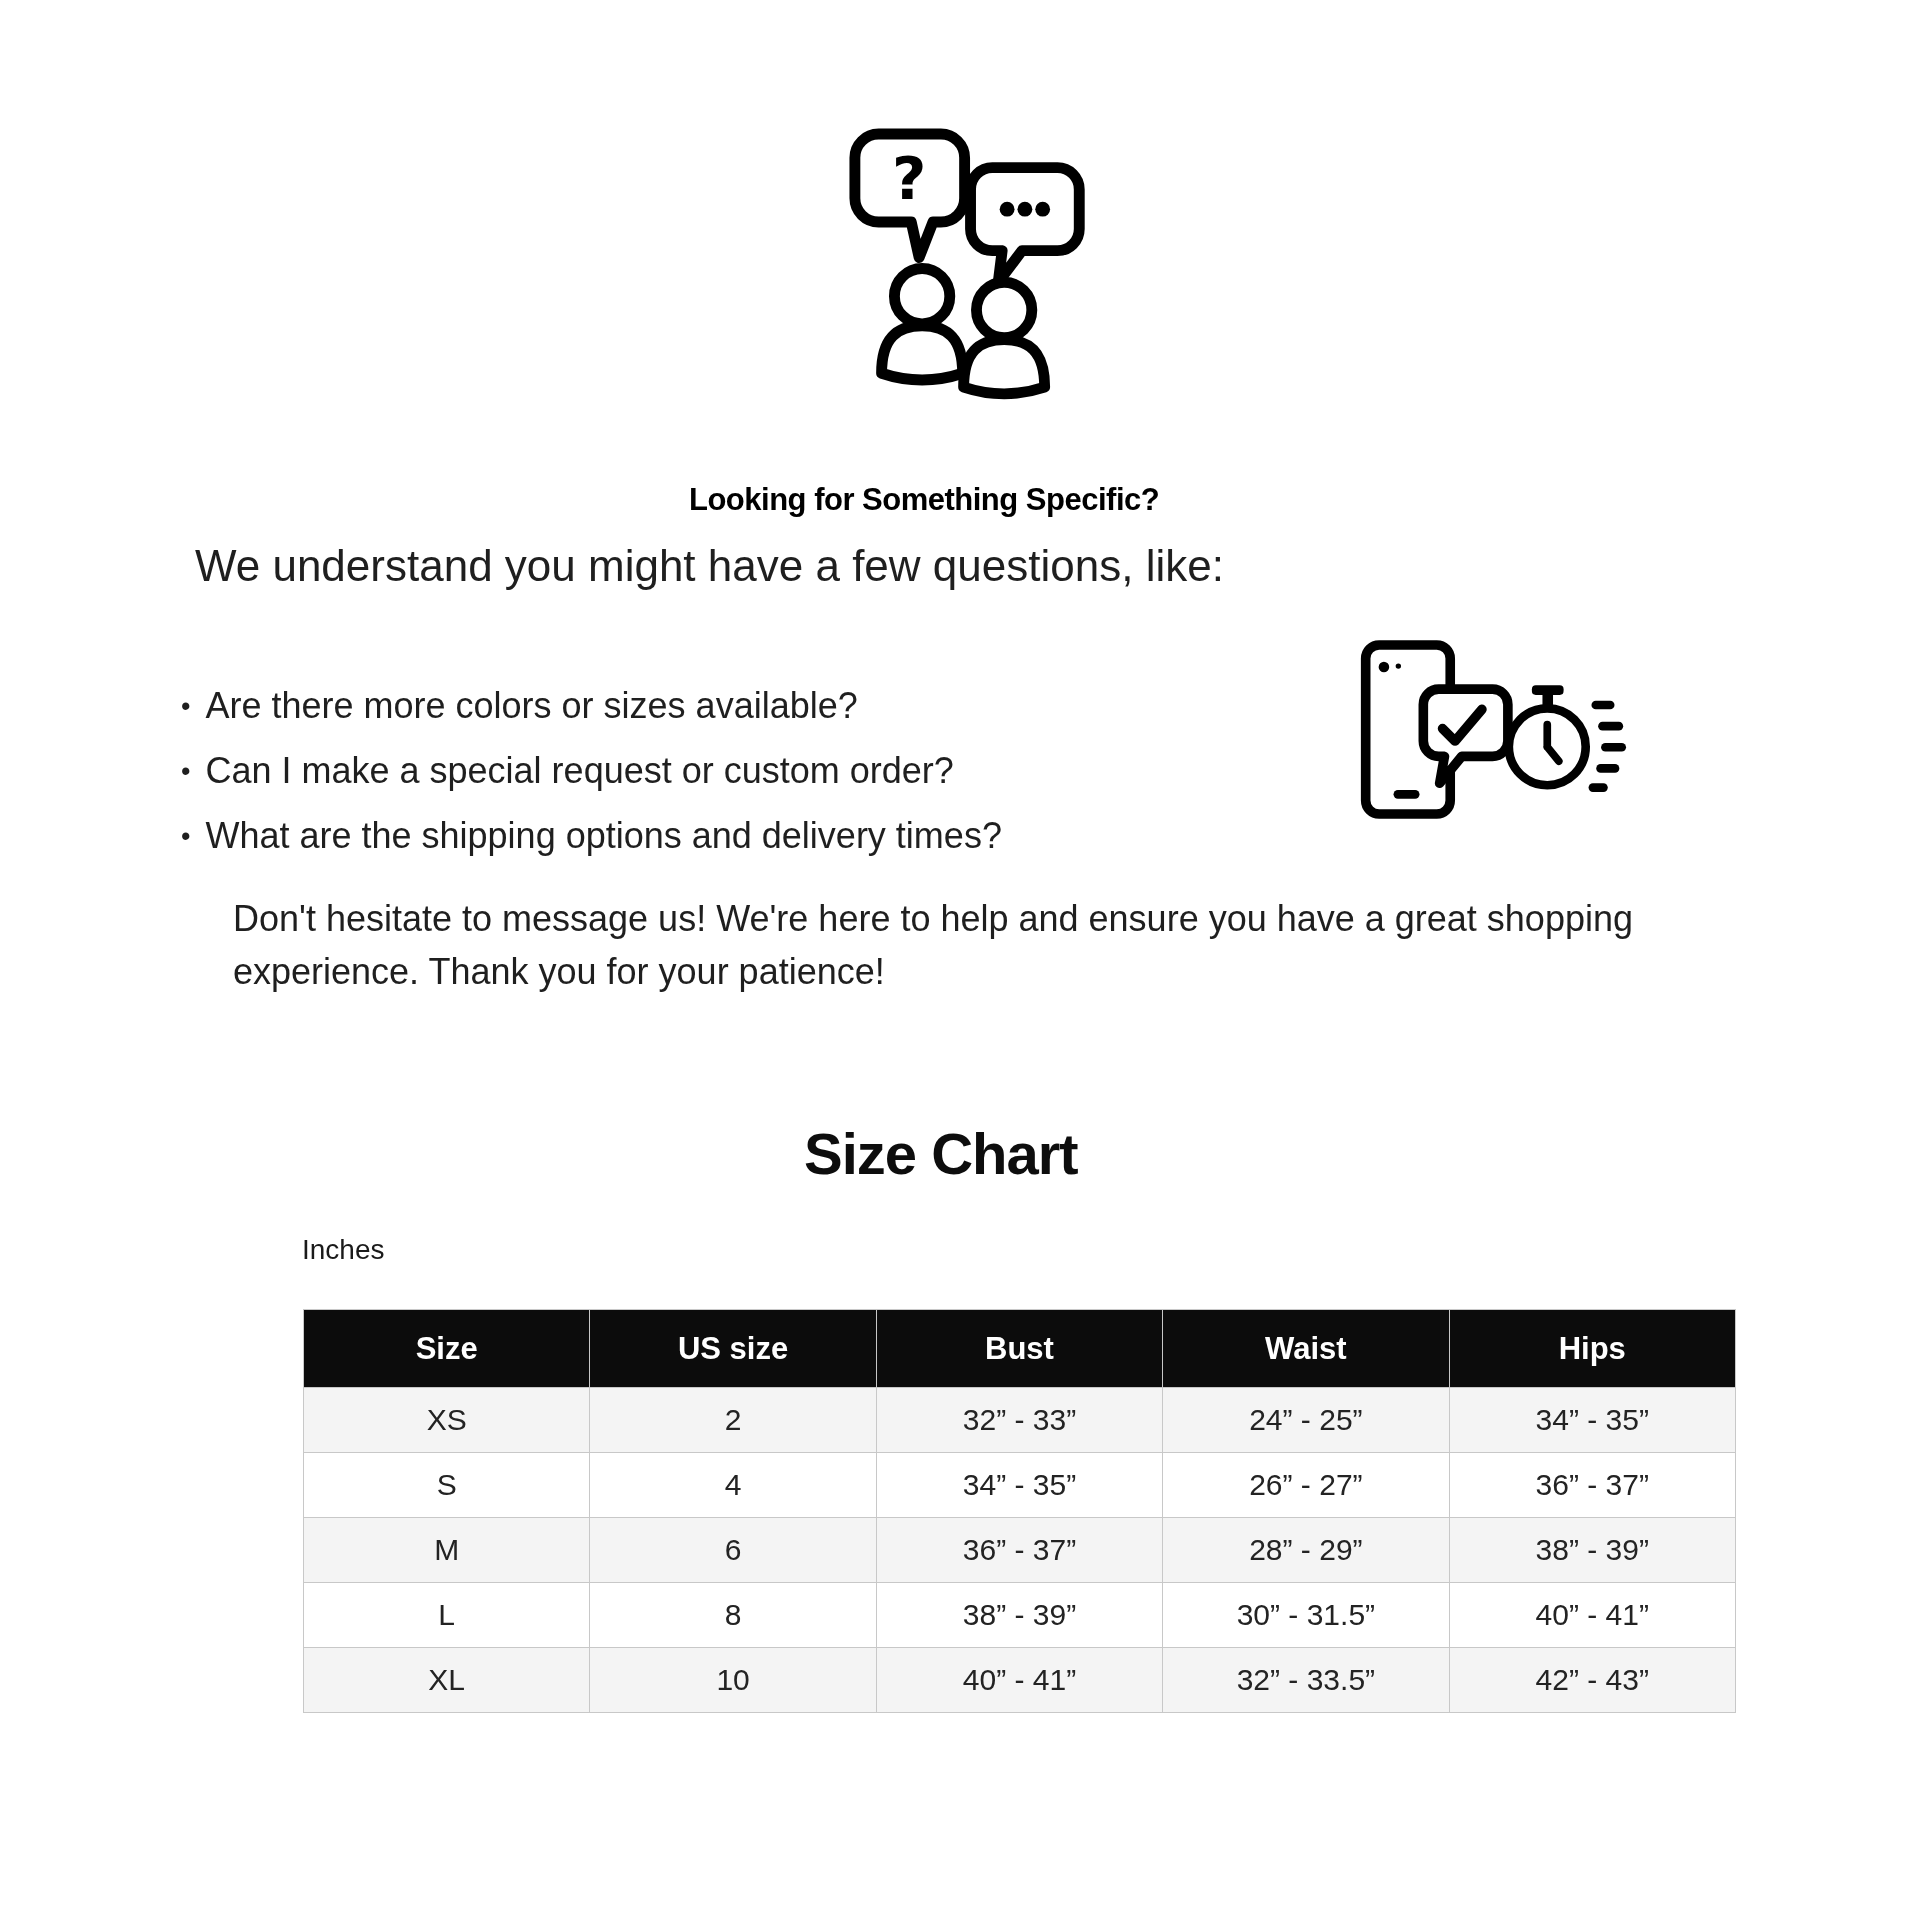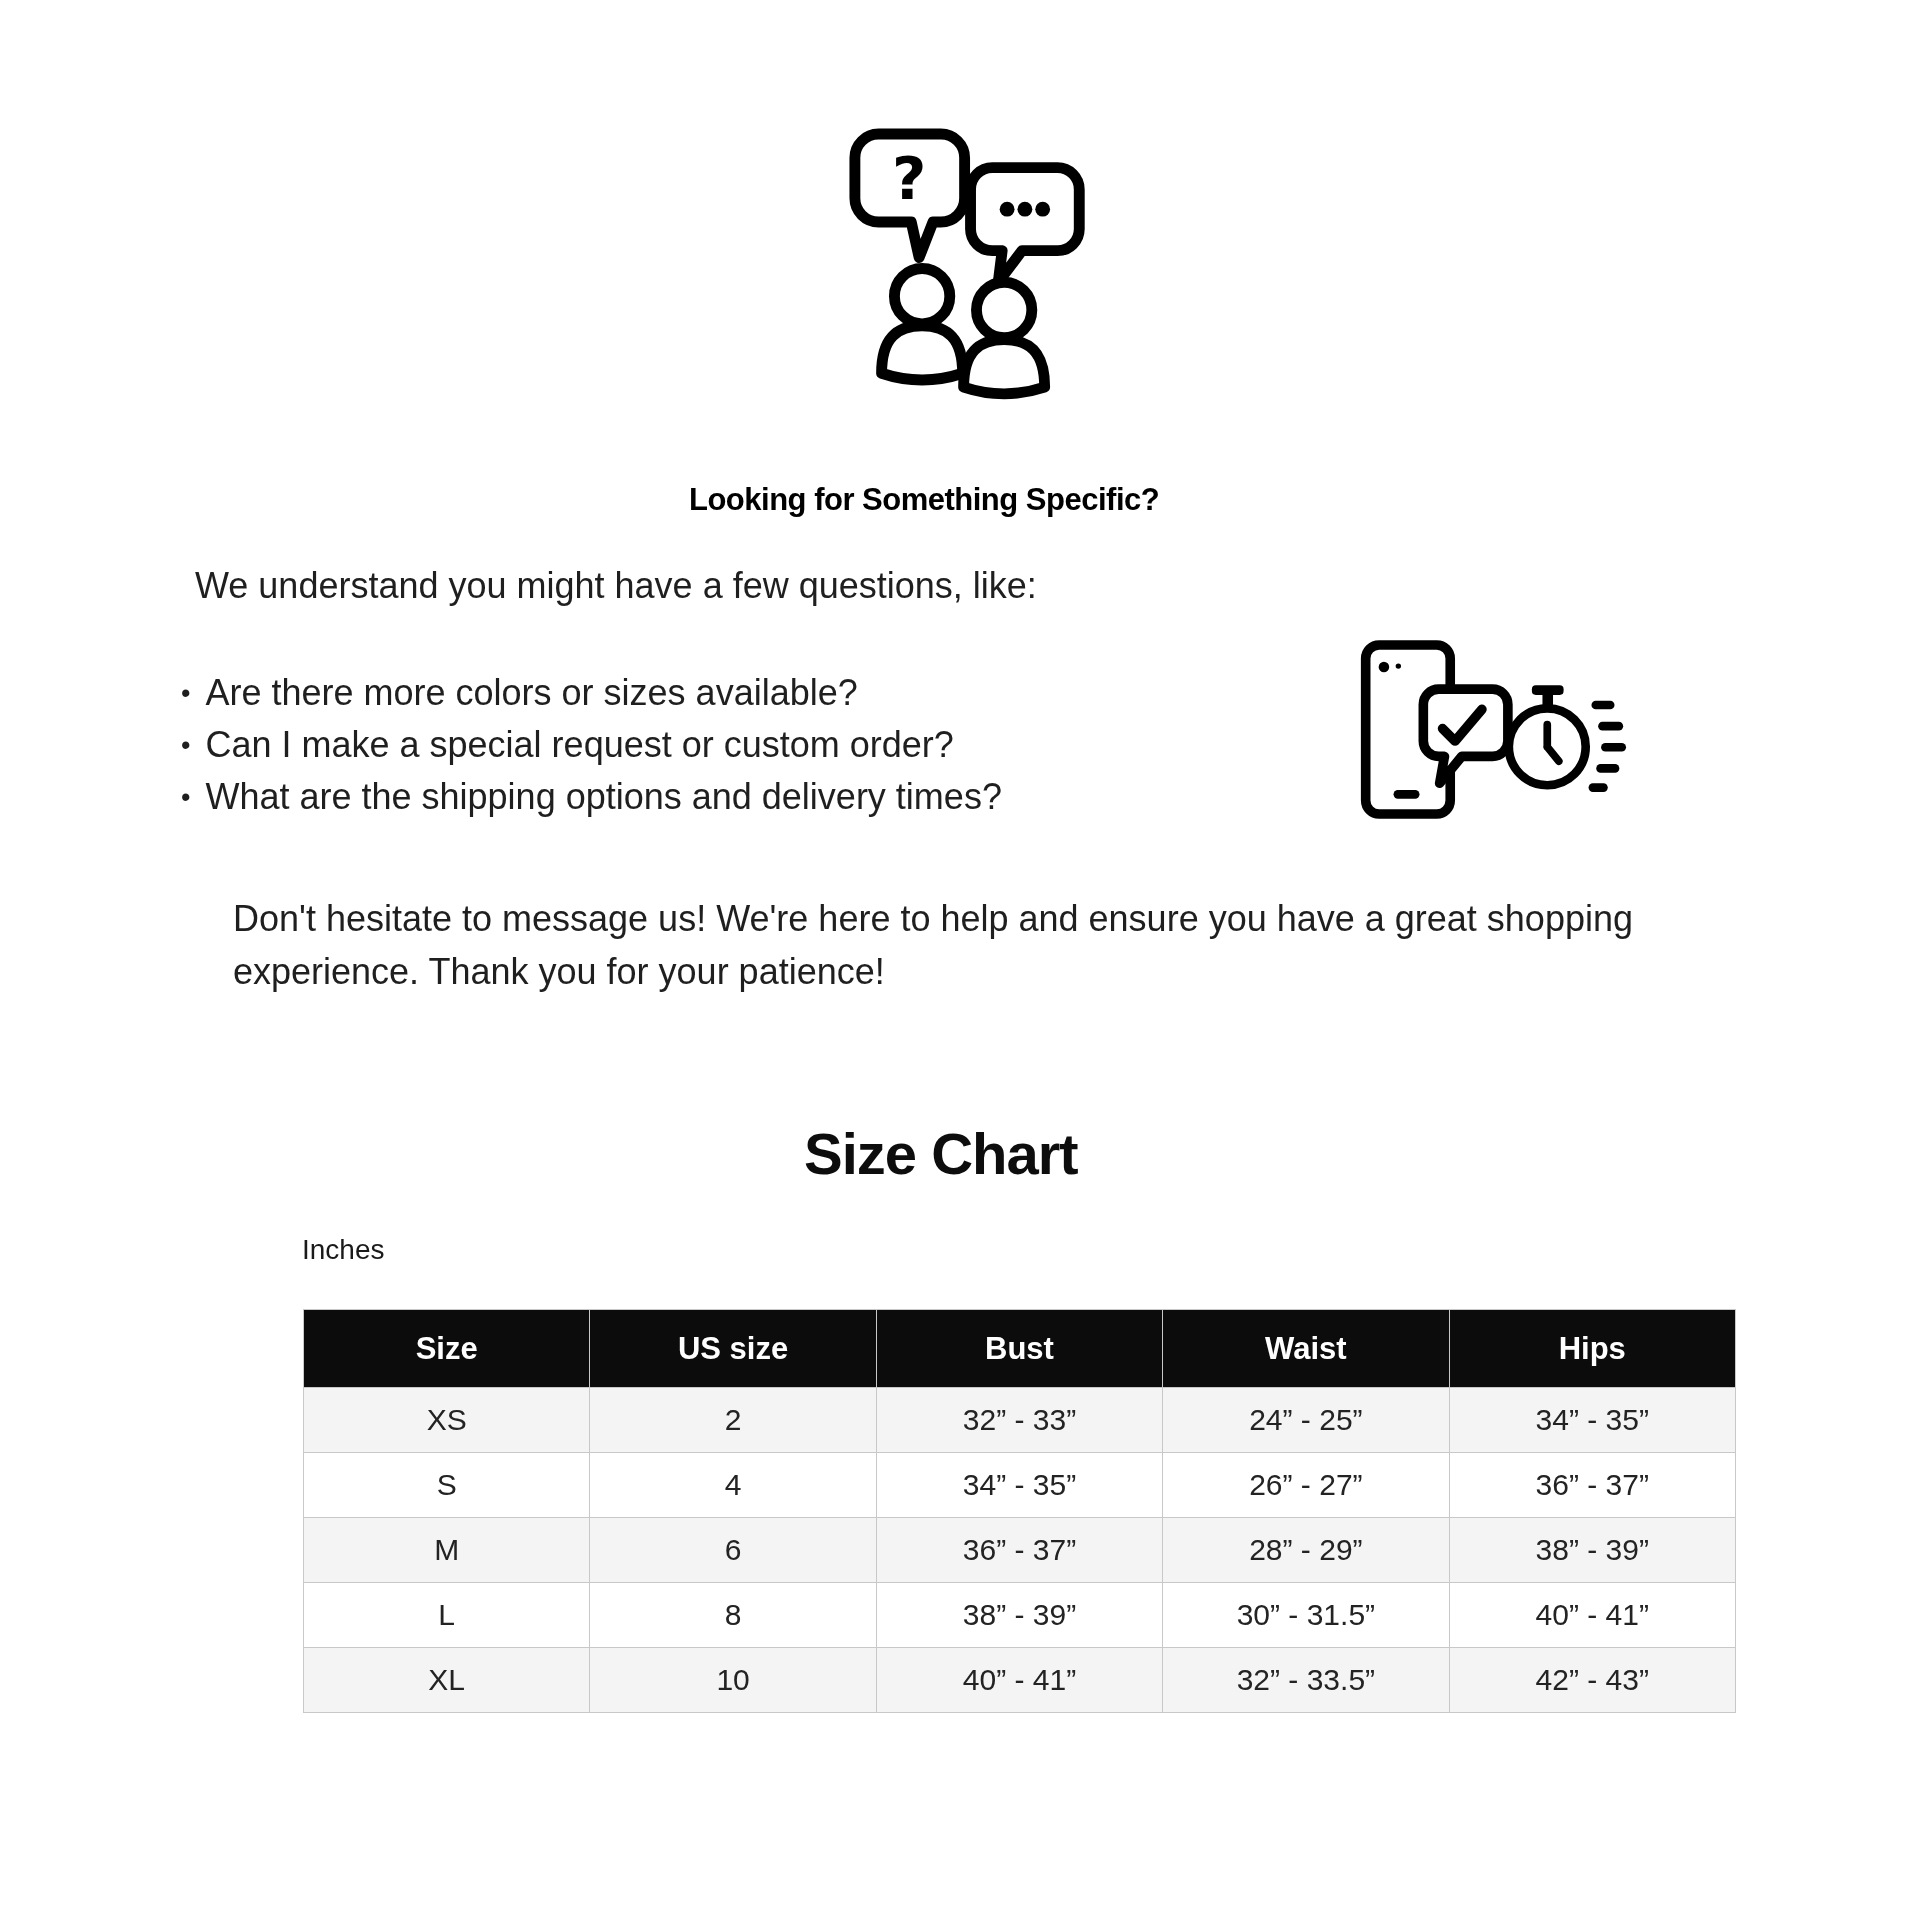--- a/index.html
+++ b/index.html
@@ -5,23 +5,23 @@
   html,body{margin:0;padding:0;background:#ffffff;}
   .canvas{
     position:relative;width:1927px;height:1927px;background:#ffffff;overflow:hidden;
     font-family:"Liberation Sans","DejaVu Sans",sans-serif;color:#1f1f1f;
   }
   .chat-icon{position:absolute;left:846px;top:125px;width:255px;height:281px;}
   .intro-heading{
     position:absolute;left:689px;top:475px;font-size:31px;line-height:50px;
     font-weight:700;color:#000;white-space:nowrap;letter-spacing:-0.5px;
   }
-  .lead{position:absolute;left:195px;top:564px;font-size:36px;line-height:44px;color:#1f1f1f;}
+  .lead{position:absolute;left:195px;top:544px;font-size:44px;line-height:44px;color:#1f1f1f;}
   .bullets{position:absolute;left:181px;top:667px;font-size:36px;line-height:51px;color:#1f1f1f;}
-  .bullet-line{white-space:nowrap;}
+  .bullet-line{white-space:nowrap;margin-top:13px;}
   .bullet-dot{font-size:27px;margin-right:15px;vertical-align:3px;}
   .phone-icon{position:absolute;left:1358px;top:639px;width:269px;height:181px;}
   .closing{position:absolute;left:195px;top:892px;width:1530px;font-size:36px;line-height:53px;color:#1f1f1f;margin-left:38px;}
   .size-chart-title{
     position:absolute;left:804px;top:1117px;font-size:58px;line-height:73px;
     font-weight:700;color:#0d0d0d;white-space:nowrap;letter-spacing:-1px;
   }
   .unit-label{position:absolute;left:302px;top:1234px;font-size:28px;color:#1a1a1a;}
   table.size-table{
     position:absolute;left:303px;top:1309px;width:1433px;

